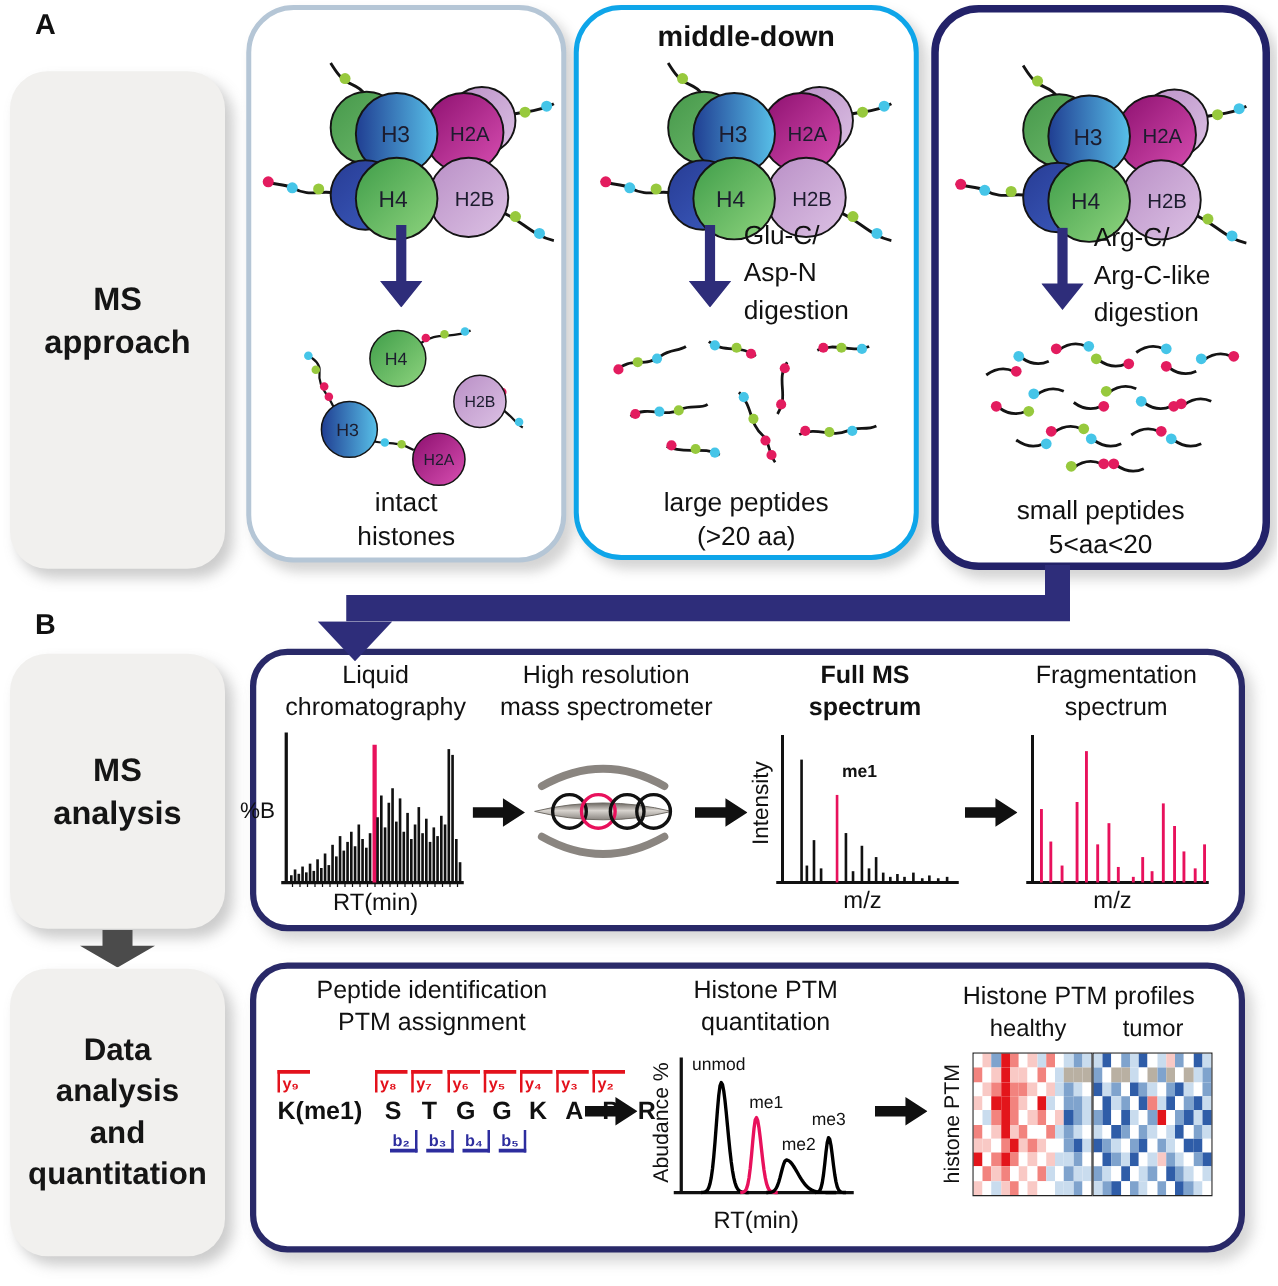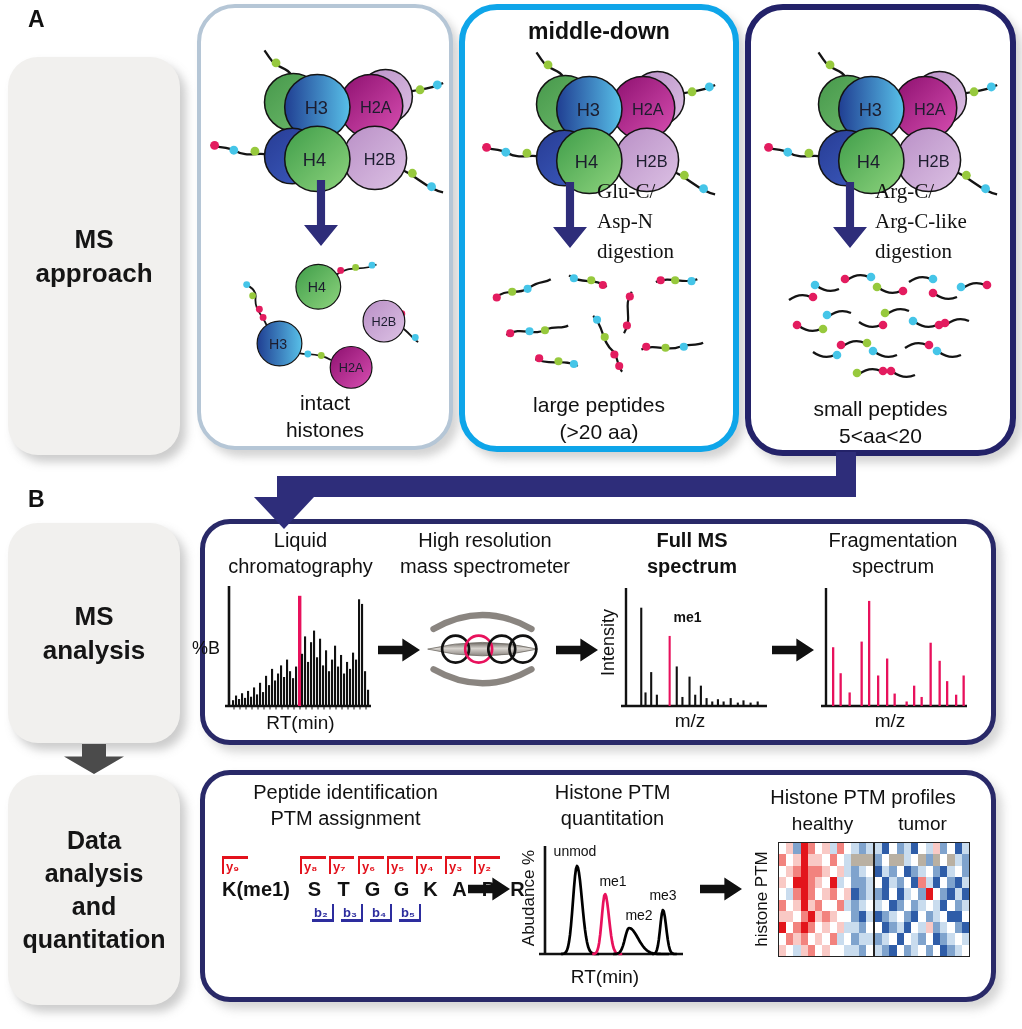--- a/index.html
+++ b/index.html
@@ -6,27 +6,27 @@
   .canvas{position:relative;width:1022px;height:1029px;background:#ffffff;
           font-family:"Liberation Sans",sans-serif;color:#111;overflow:hidden;}
   .plabel{position:absolute;font-size:23px;font-weight:bold;color:#111;}
   .sidebox{position:absolute;left:8px;width:172px;background:#f1f0ee;border-radius:30px;
            box-shadow:6px 7px 10px rgba(110,110,110,.35);
            display:flex;align-items:center;justify-content:center;text-align:center;
            font-weight:bold;font-size:26px;line-height:34px;white-space:pre-line;color:#151515;}
   .apanel{position:absolute;top:4px;background:#fff;border-radius:38px;
           box-shadow:6px 7px 9px rgba(125,125,125,.33);}
   .p-topdown{border:4px solid #b5c6d6;}
-  .p-middledown{border:6px solid #0ea5e9;}
+  .p-middledown{border:4px solid #0ea5e9;}
   .p-bottomup{border:6px solid #232269;}
   .ptitle{position:absolute;top:8px;left:0;right:0;text-align:center;font-size:23px;font-weight:bold;}
   .nuc{position:absolute;}
   .varrow{position:absolute;background:#2e2d7a;
           clip-path:polygon(38% 0,62% 0,62% 68%,100% 68%,50% 100%,0 68%,38% 68%);}
-  .digestion{position:absolute;font-size:21px;line-height:30px;white-space:pre-line;font-family:Liberation Serif, serif;}
+  .digestion{position:absolute;font-size:21px;line-height:30px;white-space:pre-line;}
   .caption{position:absolute;left:0;right:0;text-align:center;font-size:21px;line-height:27px;white-space:pre-line;}
   .bpanel{position:absolute;left:200px;width:786px;background:#fff;border:5px solid #292968;
           border-radius:30px;box-shadow:6px 7px 10px rgba(120,120,120,.3);}
   .btitle{position:absolute;text-align:center;font-size:20px;line-height:26px;white-space:pre-line;font-weight:normal;}
   .harrow{position:absolute;background:#101010;
           clip-path:polygon(0 36%,58% 36%,58% 12%,100% 50%,58% 88%,58% 64%,0 64%);}
   .garrow{position:absolute;background:#4b4b4b;
           clip-path:polygon(30% 0,70% 0,70% 42%,100% 42%,50% 100%,0 42%,30% 42%);}
   .conn{position:absolute;background:#2e2d7a;z-index:6;}
   .connhead{position:absolute;background:#2e2d7a;clip-path:polygon(0 0,100% 0,50% 100%);z-index:6;}

